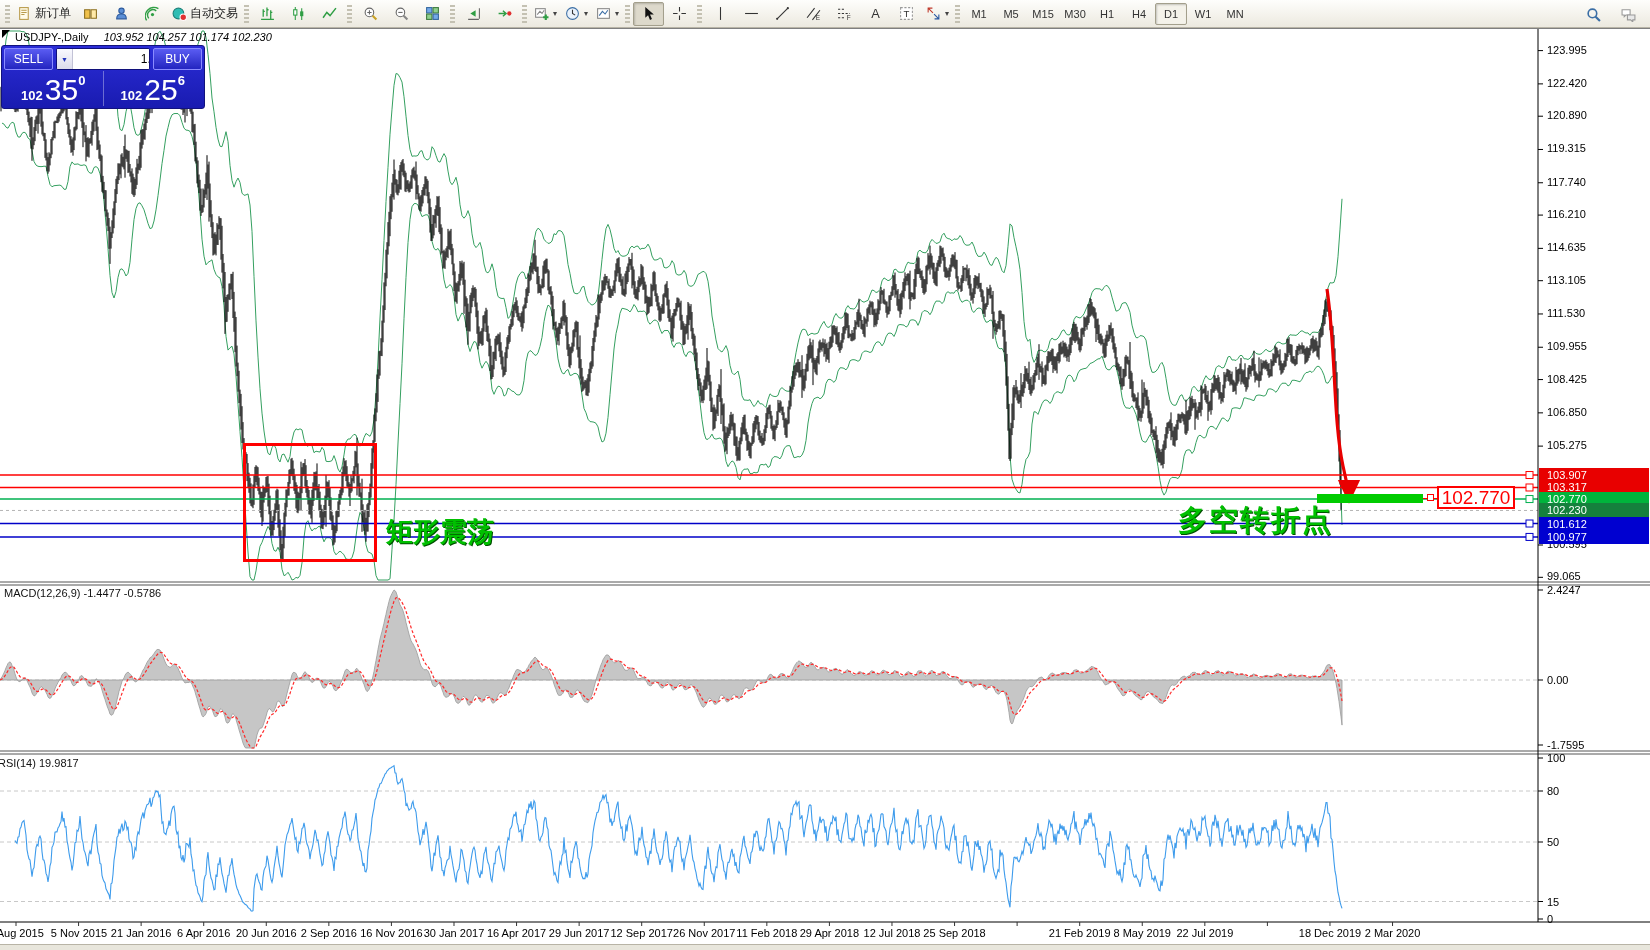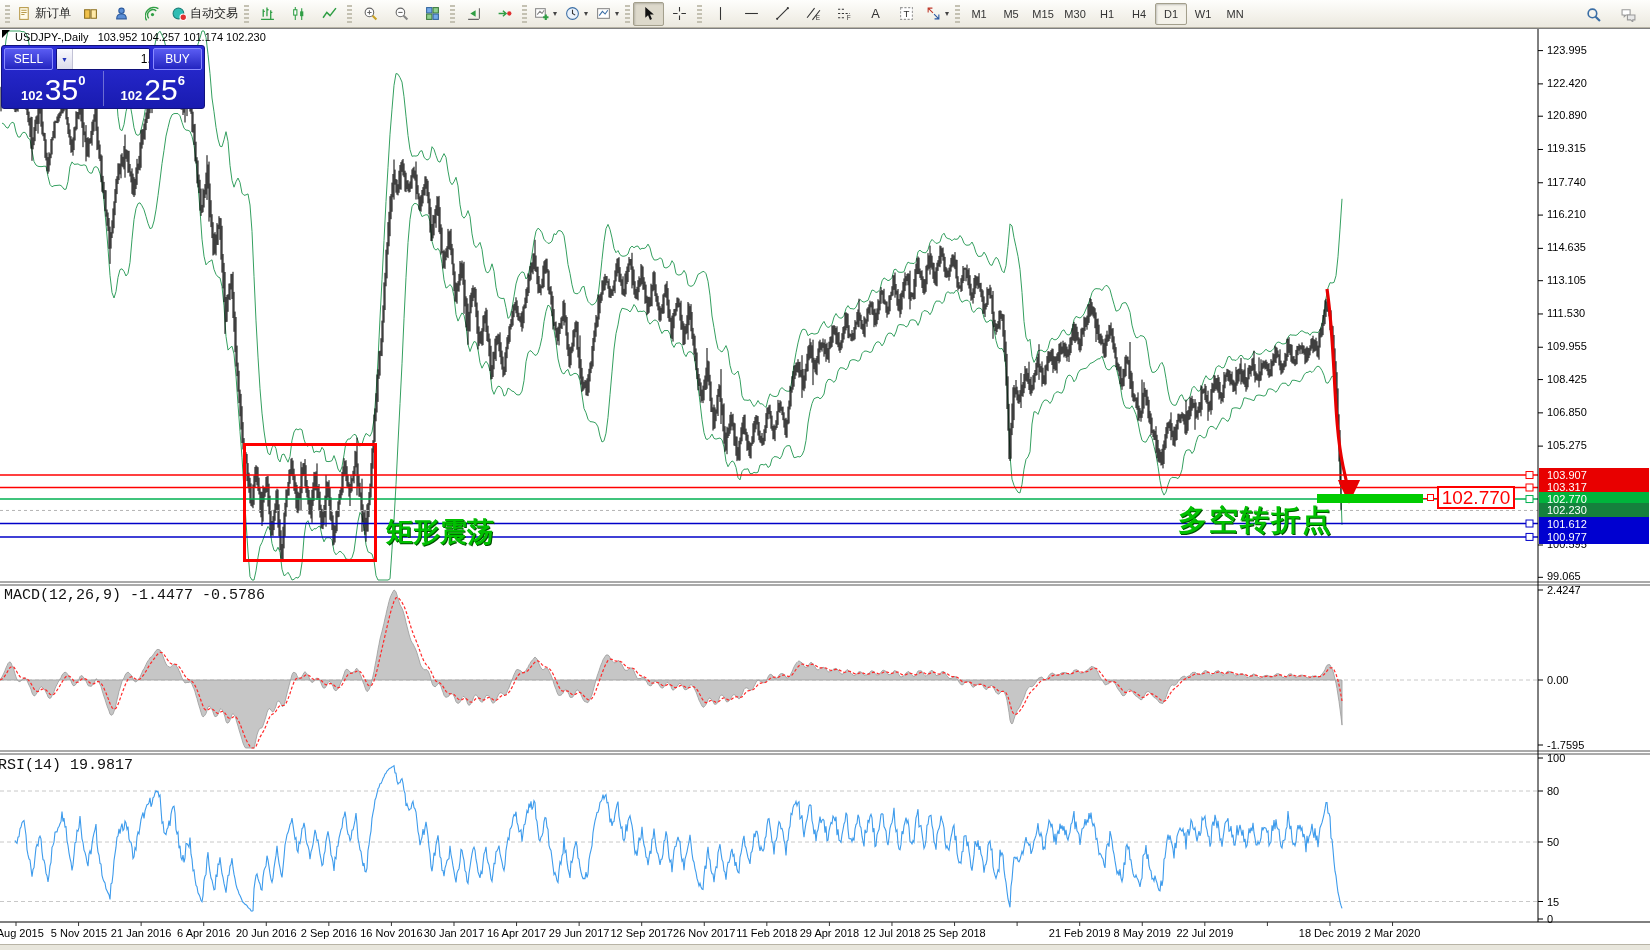--- a/index.html
+++ b/index.html
@@ -16,21 +16,21 @@
           color:#222;cursor:default;white-space:nowrap;}
   .tb-btn.active{background:#ddd9cb;border-color:#a39f8c;box-shadow:inset 1px 1px 2px rgba(0,0,0,.18);}
   .tb-btn .dd{font-size:8px;color:#444;margin-left:1px;}
   .tf-btn{height:20px;min-width:26px;display:flex;align-items:center;justify-content:center;
           font-size:11px;color:#333;border:1px solid transparent;border-radius:2px;padding:0 2px;}
   .tf-btn.active{background:#f4f2ea;border-color:#a39f8c;box-shadow:inset 1px 1px 2px rgba(0,0,0,.2);}
   .tb-right{position:absolute;right:6px;top:2px;display:flex;gap:4px;}
   
   #chart-svg{position:absolute;left:0;top:0;z-index:1;}
   .symbol-header{position:absolute;left:15px;top:31px;z-index:20;font-size:11px;}
-  .symbol-header .ohlc{margin-left:6px;}
+  .symbol-header .ohlc{margin-left:12px;font-style:italic;}
   .corner-mark{position:absolute;left:2px;top:30px;width:0;height:0;z-index:20;
                border-left:8px solid #000;border-bottom:8px solid transparent;}
   
   .trade-panel{position:absolute;left:1px;top:45px;width:204px;z-index:25;
                background:linear-gradient(#2b2dd8,#191bb0);border:1px solid #12127e;
                border-radius:3px;padding:2px;box-sizing:border-box;}
   .tp-row1{display:flex;height:22px;gap:3px;}
   .tp-trade-btn{flex:0 0 47px;background:linear-gradient(#5a5cf2,#2325c0);border:1px solid #8a8bff;
           border-radius:2px;color:#fff;font-size:12px;display:flex;align-items:center;justify-content:center;}
   .vol-wrap{flex:1;display:flex;background:#fff;border:1px solid #10107a;border-radius:2px;overflow:hidden;}
@@ -57,21 +57,21 @@
               border:1px solid #ff0000;z-index:11;box-sizing:border-box;}
   .callout{position:absolute;left:1437px;top:486px;width:78px;height:23px;z-index:11;background:#fff;
            border:2px solid #ff0000;box-sizing:border-box;color:#ff0000;font-size:19px;
            line-height:19px;text-align:center;font-family:"Liberation Sans",sans-serif;}
   
   .axis-label{position:absolute;left:1547px;font-size:11px;color:#000;z-index:5;white-space:nowrap;}
   .tag{position:absolute;left:1539px;width:110px;height:14px;line-height:14px;color:#fff;
        font-size:11px;padding-left:8px;box-sizing:border-box;z-index:6;}
   .date-label{position:absolute;top:927px;font-size:11px;color:#000;transform:translateX(-50%);
               white-space:nowrap;z-index:5;}
-  .ind-label{position:absolute;font-size:15px;color:#111;z-index:5;white-space:nowrap;font-family:Liberation Mono, monospace;}
+  .ind-label{position:absolute;font-size:11px;color:#111;z-index:5;white-space:nowrap;}
   .statusbar{position:absolute;left:0;right:0;bottom:0;height:5px;background:#e8e6dc;
              border-top:1px solid #b8b4a6;z-index:8;}
 </style>
 </head>
 <body>
 
 <div class="app">
 
   <div class="toolbar" id="toolbar">
       <div class="tb-grip"></div>

